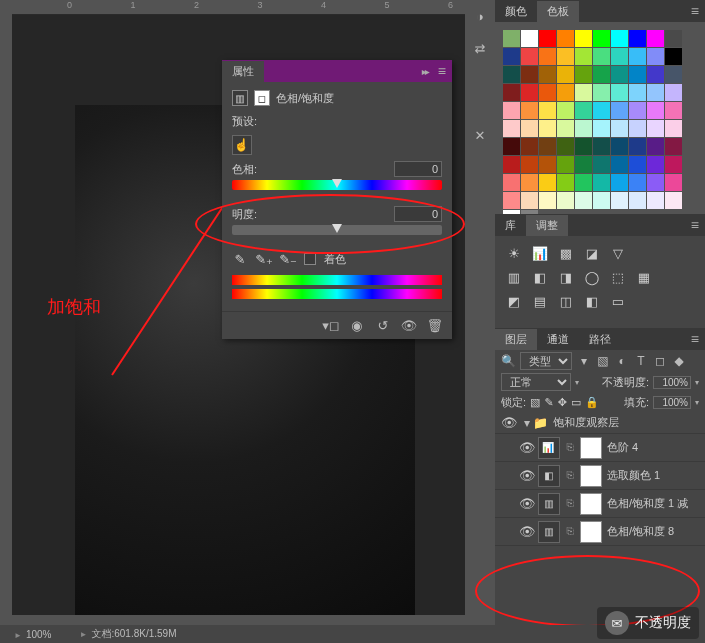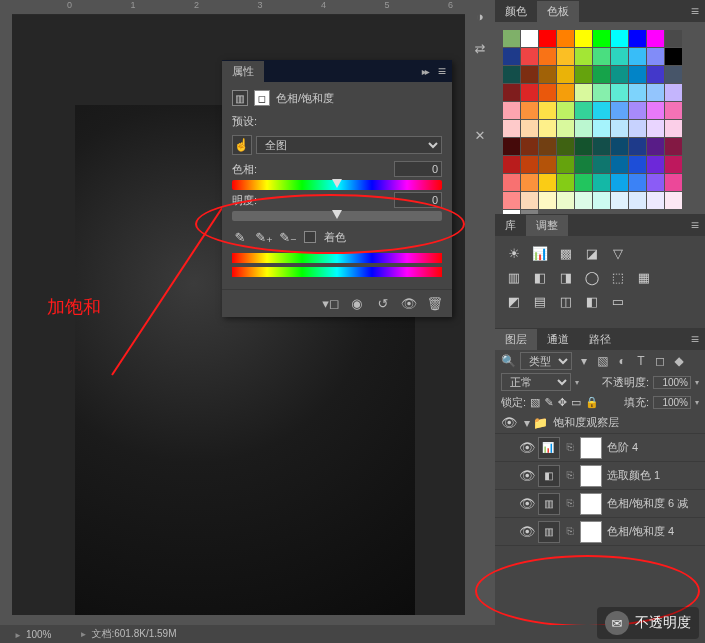--- a/index.html
+++ b/index.html
@@ -43,33 +43,33 @@
   .layer.group{height:22px}
   .layer .eye{width:14px;color:#ccc;font-size:13px}
   .layer .thumb{width:22px;height:22px;background:#fff;border:1px solid #888;display:flex;align-items:center;justify-content:center;font-size:11px;color:#333}
   .layer .adjthumb{width:22px;height:22px;background:#3a3a3a;border:1px solid #666;display:flex;align-items:center;justify-content:center;font-size:10px;color:#ccc}
   .layer .link{width:10px;font-size:9px;color:#aaa;text-align:center}
   .layer .name{color:#ccc;white-space:nowrap}
   .layer .folder{color:#bbb;font-size:12px;margin-left:4px}
   .oval1{position:absolute;border:2px solid #ff1a1a;border-radius:50%;pointer-events:none}
   
   .props{position:absolute;top:60px;left:222px;width:230px;background:#454545;box-shadow:2px 2px 6px rgba(0,0,0,.5)}
-  .props .hdr{display:flex;align-items:center;background:#0f172a;height:22px}
+  .props .hdr{display:flex;align-items:center;background:#701a75;height:22px}
   .props .hdr .tab{padding:3px 10px;background:#454545;color:#ccc}
   .props .hdr .cols{margin-left:auto;color:#aaa;padding:0 4px;font-size:10px;letter-spacing:-2px}
   .props .hdr .menu{color:#aaa;padding:0 6px;font-size:14px}
   .props .body{padding:8px 10px}
   .props .title{display:flex;align-items:center;gap:6px;color:#ccc;margin-bottom:8px}
   .props .ibox{width:16px;height:16px;border:1px solid #888;display:flex;align-items:center;justify-content:center;font-size:10px;background:#3a3a3a}
   .props .ibox.wht{background:#fff;color:#242424}
   .props .fld{display:flex;align-items:center;gap:4px;margin-bottom:6px}
   .props .fld label{width:36px;color:#ccc}
   .props .fld select{flex:1;background:#3a3a3a;border:1px solid #666;color:#ccc;font-size:11px;padding:1px 4px}
   .props .fld .hand{width:20px;height:20px;border:1px solid #666;background:#3a3a3a;display:flex;align-items:center;justify-content:center;font-size:12px;color:#ccc}
-  .slider{margin-bottom:2px}
+  .slider{margin-bottom:16px}
   .slider .srow{display:flex;align-items:center;gap:6px}
   .slider .srow label{color:#ccc;width:48px}
   .slider .srow input{width:48px;margin-left:auto;background:#3a3a3a;border:1px solid #666;color:#ccc;font-size:11px;text-align:right;padding:1px 3px}
   .slider .track{position:relative;height:10px;margin-top:3px;background:#666;border-radius:2px}
   .slider .track.hue{background:linear-gradient(90deg,red,#ff0,#0f0,#0ff,#00f,#f0f,red)}
   .slider .knob{position:absolute;top:-1px;width:0;height:0;border-left:5px solid transparent;border-right:5px solid transparent;border-top:9px solid #ddd;transform:translateX(-5px)}
   .eyedrops{display:flex;align-items:center;gap:8px;margin:8px 0;color:#ccc}
   .eyedrops .ed{width:16px;height:16px;font-size:13px;display:flex;align-items:center;justify-content:center}
   .eyedrops .chk{width:12px;height:12px;border:1px solid #888;background:#3a3a3a}
   .rainbows{margin-top:6px}
@@ -297,28 +297,28 @@
           <div class="adjthumb">◧</div>
           <span class="link">⎘</span>
           <div class="thumb"></div>
           <span class="name">选取颜色 1</span>
         </div>
         <div class="layer" style="padding-left: 24px;">
           <span class="eye">👁</span>
           <div class="adjthumb">▥</div>
           <span class="link">⎘</span>
           <div class="thumb"></div>
-          <span class="name">色相/饱和度 6 减</span>
+          <span class="name">色相/饱和度 1 减</span>
         </div>
         <div class="layer" style="padding-left: 24px;">
           <span class="eye">👁</span>
           <div class="adjthumb">▥</div>
           <span class="link">⎘</span>
           <div class="thumb"></div>
-          <span class="name">色相/饱和度 4</span>
+          <span class="name">色相/饱和度 8</span>
         </div>
       </div>
   </div>
 </div>
 
 <div class="props">
   <div class="hdr">
     <div class="tab">属性</div>
     <div class="cols">▸▸</div>
     <div class="menu">≡</div>
@@ -327,21 +327,20 @@
     <div class="title">
       <div class="ibox">▥</div>
       <div class="ibox wht">◻</div>
       <span>色相/饱和度</span>
     </div>
     <div class="fld">
         <label>预设:</label>
       </div>
     <div class="fld">
         <div class="hand">☝</div>
-        <select><option>全图</option></select>
       </div>
 
     <div class="slider">
       <div class="srow">
           <label>色相:</label>
           <input value="0" style="">
         </div>
       <div class="track hue">
           <div class="knob" style="left:50%"></div>
         </div>

